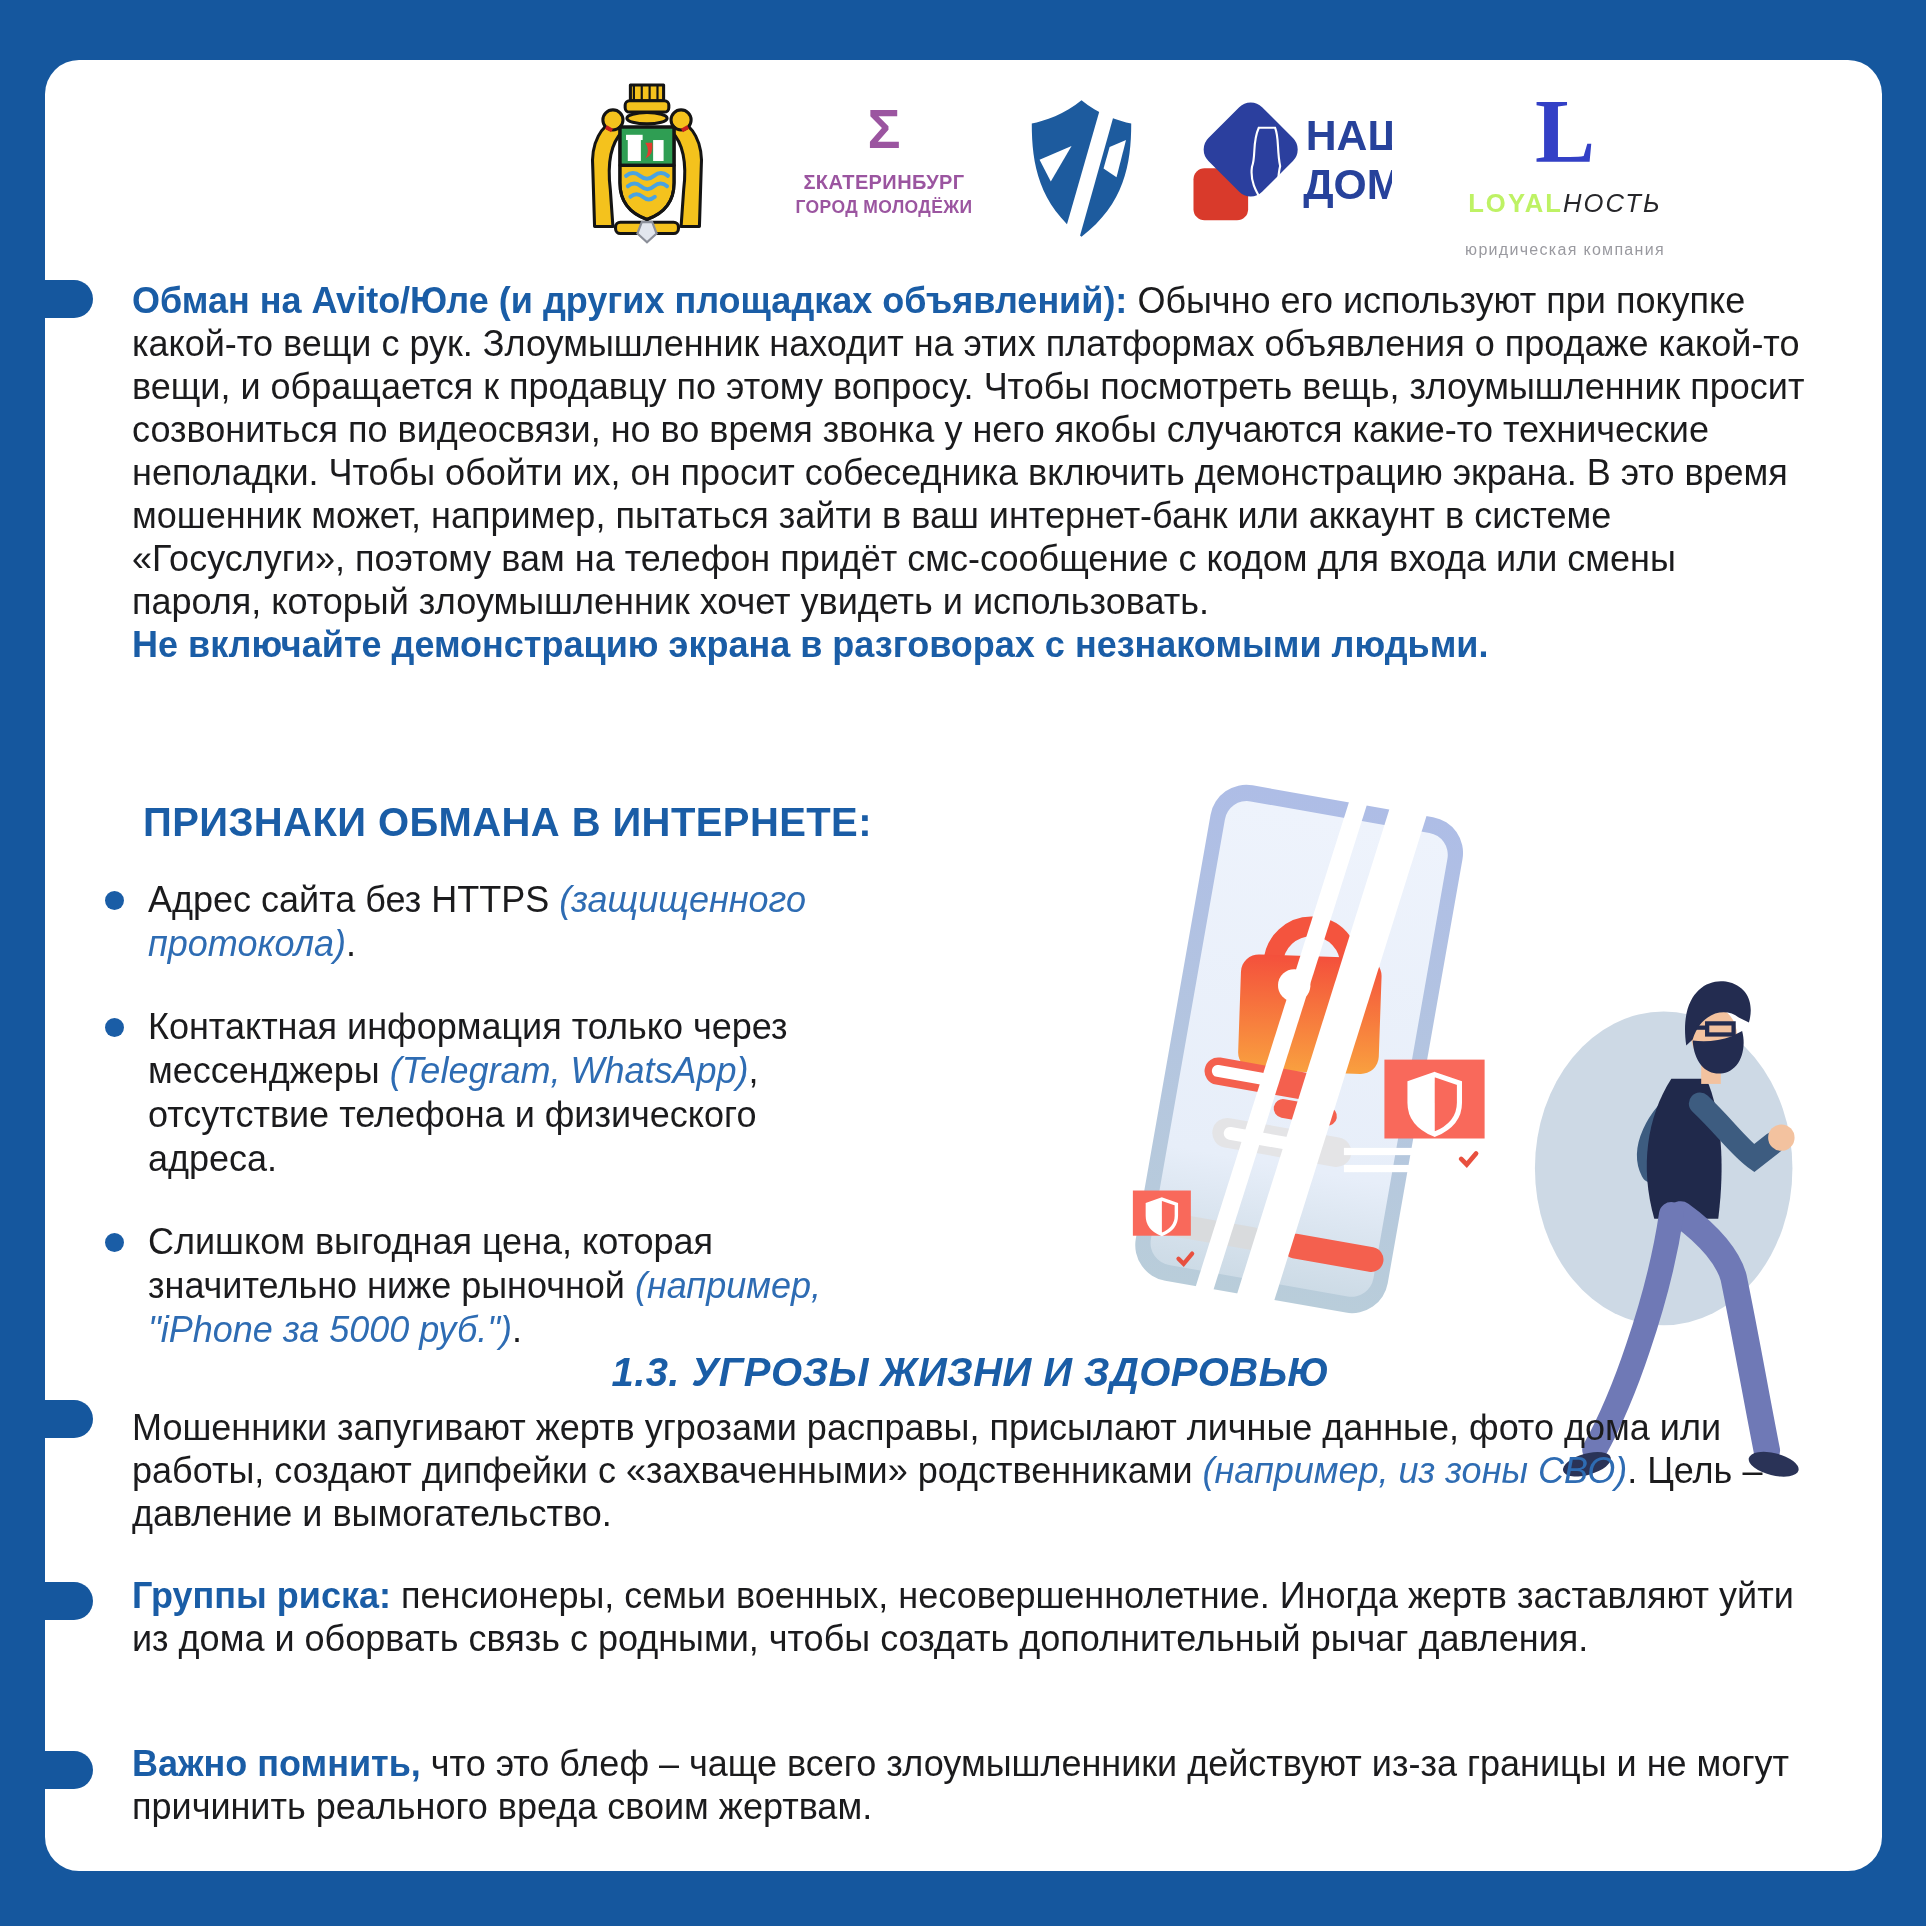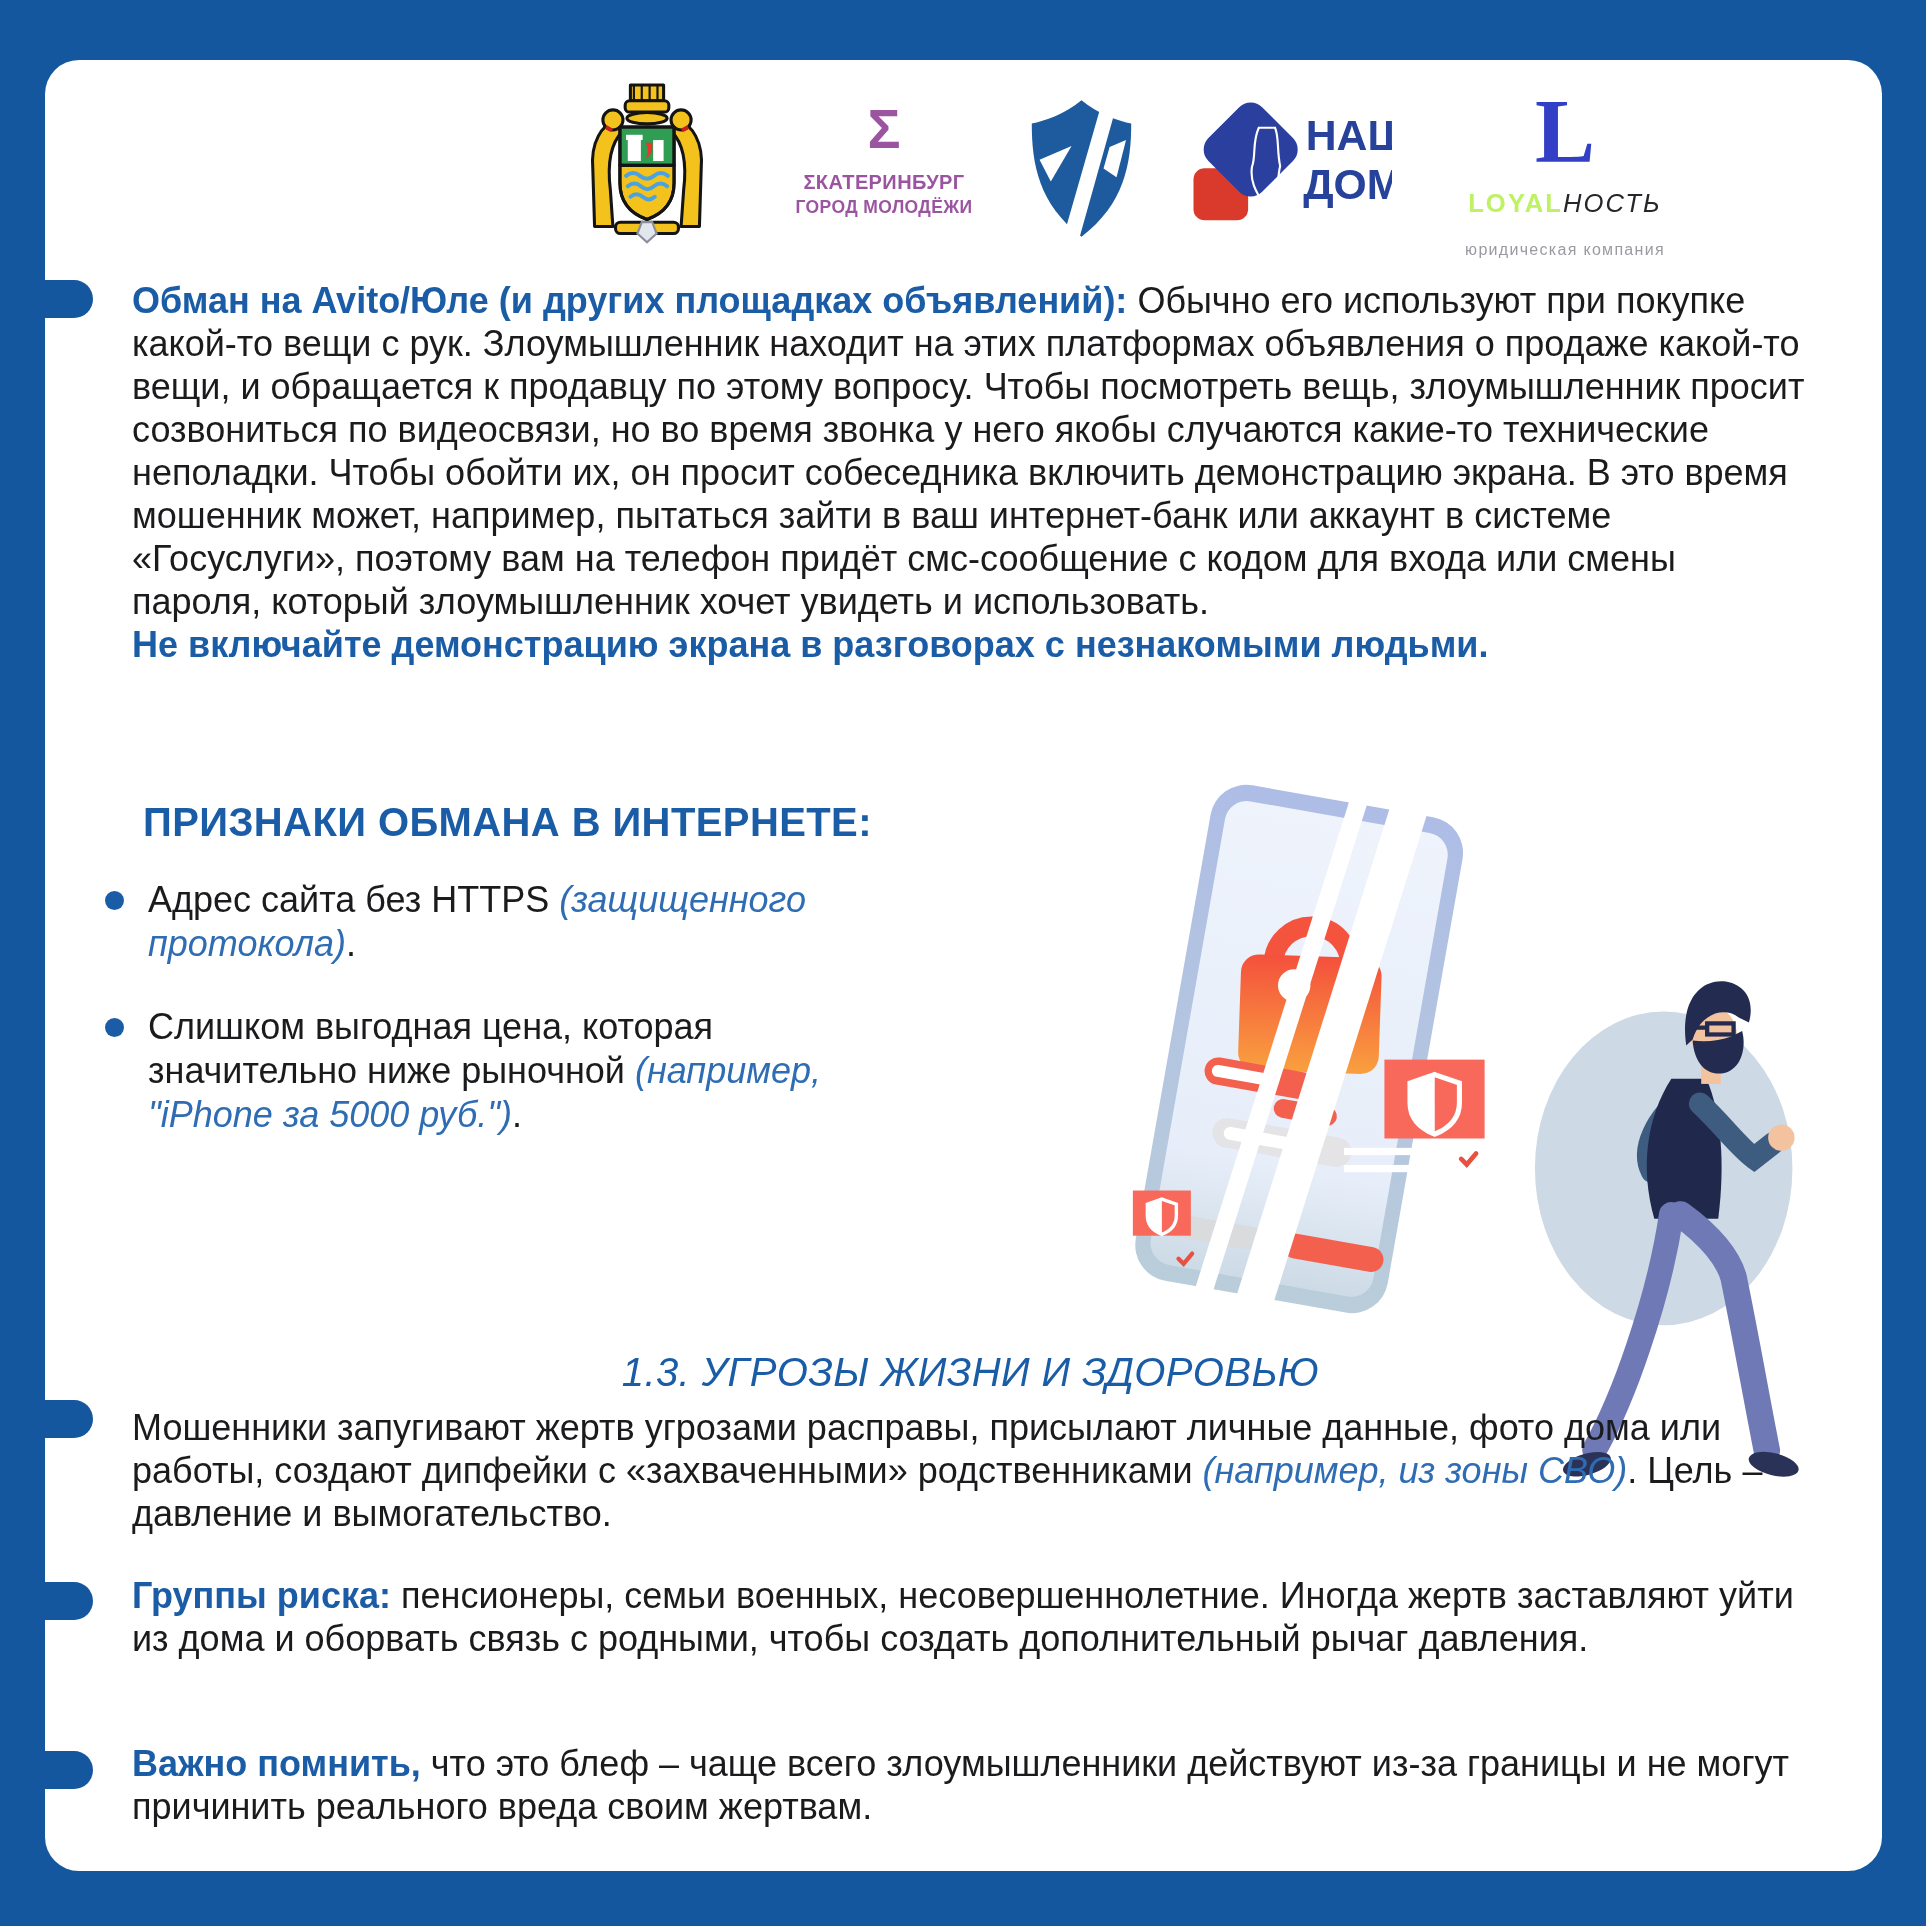--- a/index.html
+++ b/index.html
@@ -44,21 +44,21 @@
   .b{font-weight:700;}
   .blue{color:#1A5DA6;}
   .em{color:#2E6CB3;font-style:italic;}
   .para1{left:132px;top:279px;width:1677px;}
   .signs-h{left:143px;top:801px;font-size:40px;font-weight:700;color:#1A5DA6;letter-spacing:0.4px;}
   ul.signs{left:102px;top:878px;width:742px;margin:0;padding:0;list-style:none;position:absolute;z-index:2;
     font-size:36px;line-height:44px;color:#1b1b1d;}
   ul.signs li{position:relative;padding-left:46px;margin-bottom:39px;}
   ul.signs li::before{content:"";position:absolute;left:2.6px;top:12.8px;width:19px;height:19px;border-radius:50%;
     background:#1A5DA6;}
-  .threats-h{left:132px;top:1351px;width:1677px;text-align:center;font-size:40px;font-weight:400;
+  .threats-h{left:132px;top:1351px;width:1677px;text-align:center;font-size:40px;font-weight:700;
     font-style:italic;color:#1A5DA6;letter-spacing:0.4px;}
   .para2{left:132px;top:1406px;width:1677px;}
   .para3{left:132px;top:1574px;width:1677px;}
   .para4{left:132px;top:1742px;width:1677px;}
   
   .illu{position:absolute;left:1045px;top:742px;width:811px;height:793px;z-index:1;}
 </style>
 </head>
 <body>
 
@@ -134,20 +134,21 @@
     <div class="loyal-sub">юридическая компания</div>
   </div>
 </div>
 
 <div class="txt para1"><span class="b blue">Обман на Avito/Юле (и других площадках объявлений): </span><span>Обычно его используют при покупке какой-то вещи с рук. Злоумышленник находит на этих платформах объявления о продаже какой-то вещи, и обращается к продавцу по этому вопросу. Чтобы посмотреть вещь, злоумышленник просит созвониться по видеосвязи, но во время звонка у него якобы случаются какие-то технические неполадки. Чтобы обойти их, он просит собеседника включить демонстрацию экрана. В это время мошенник может, например, пытаться зайти в ваш интернет-банк или аккаунт в системе «Госуслуги», поэтому вам на телефон придёт смс-сообщение с кодом для входа или смены пароля, который злоумышленник хочет увидеть и использовать. </span><br><span class="b blue">Не включайте демонстрацию экрана в разговорах с незнакомыми людьми.</span></div>
 
 <div class="txt signs-h">ПРИЗНАКИ ОБМАНА В ИНТЕРНЕТЕ:</div>
 
 <ul class="signs">
   <li><span>Адрес сайта без HTTPS </span><span class="em">(защищенного протокола)</span><span>.</span></li>
+  <li><span>Контактная информация только через мессенджеры </span><span class="em">(Telegram, WhatsApp)</span><span>, отсутствие телефона и физического адреса.</span></li>
   <li><span>Слишком выгодная цена, которая значительно ниже рыночной  </span><span class="em">(например, "iPhone за 5000 руб.")</span><span>.</span></li>
 </ul>
 
 <div class="txt threats-h">1.3. УГРОЗЫ ЖИЗНИ И ЗДОРОВЬЮ</div>
 
 <div class="txt para2"><span>Мошенники запугивают жертв угрозами расправы, присылают личные данные, фото дома или работы, создают дипфейки  с «захваченными» родственниками </span><span class="em">(например, из зоны СВО)</span><span>. Цель – давление и вымогательство.</span></div>
 
 <div class="txt para3"><span class="b blue">Группы риска: </span><span>пенсионеры, семьи военных, несовершеннолетние. Иногда жертв заставляют уйти из дома и оборвать связь с родными, чтобы создать дополнительный рычаг давления.</span></div>
 
 <div class="txt para4"><span class="b blue">Важно помнить, </span><span>что это блеф – чаще всего злоумышленники действуют из-за границы и не могут причинить реального вреда своим жертвам.</span></div>

